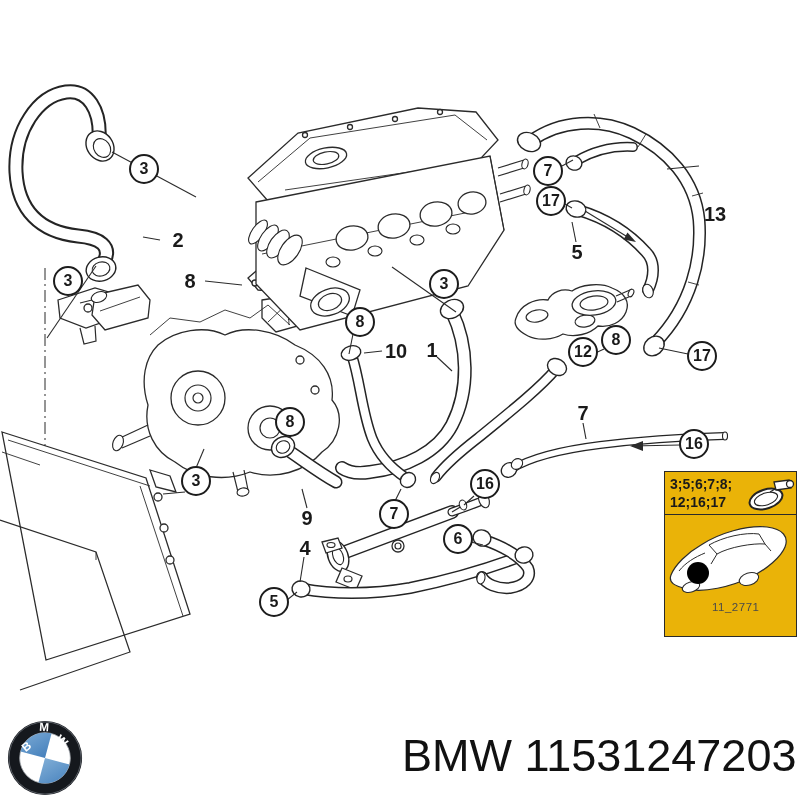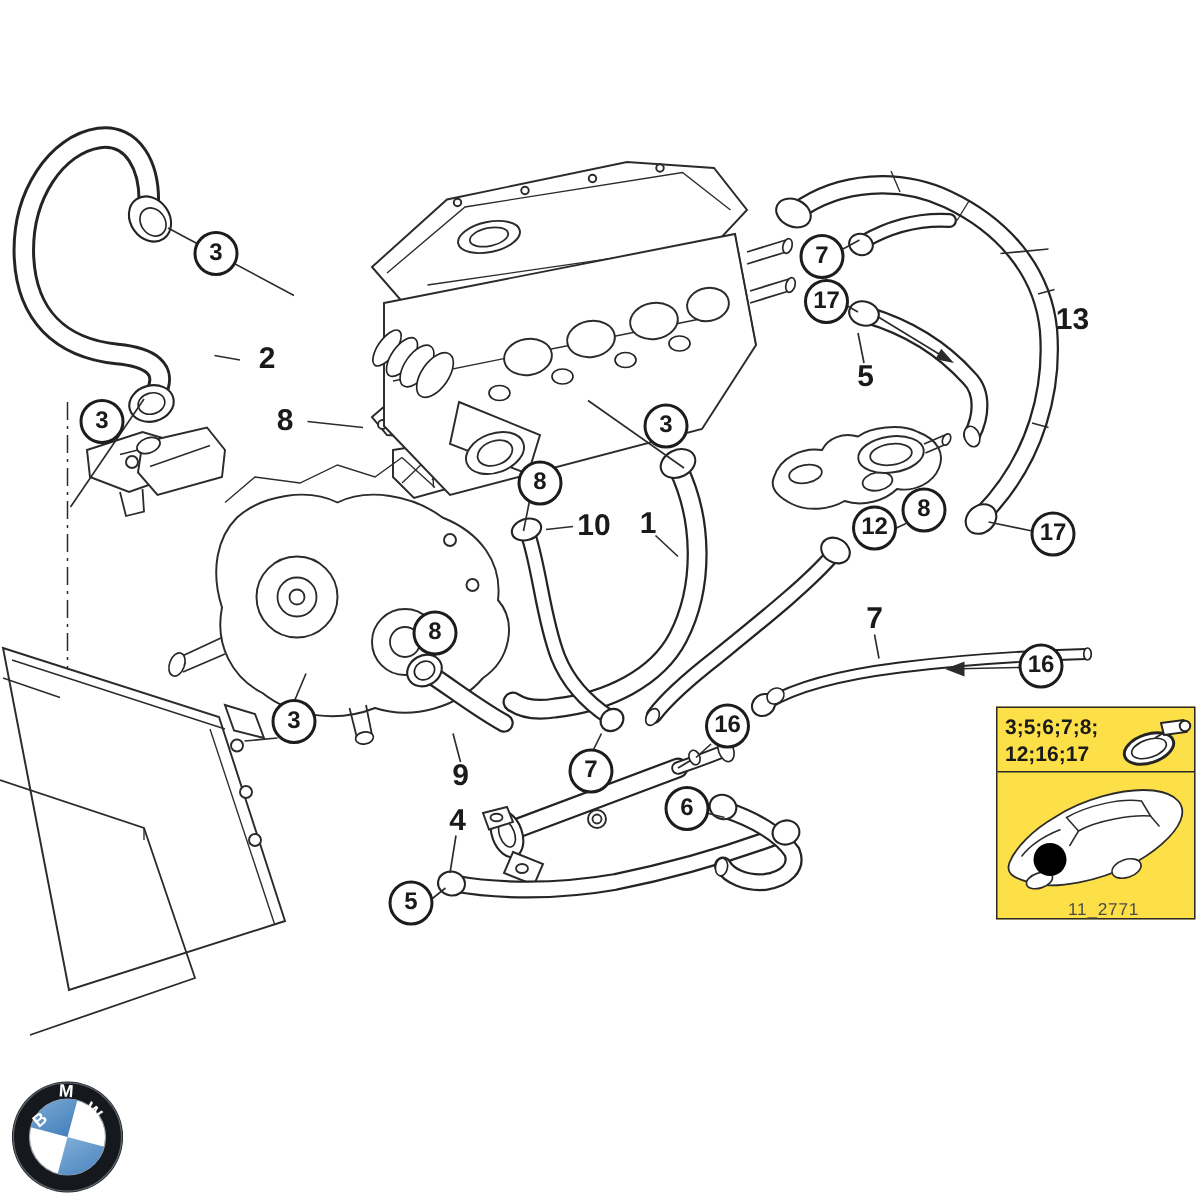--- a/index.html
+++ b/index.html
@@ -15,22 +15,22 @@
   .ld{stroke:#2b2b2b;stroke-width:1.1;fill:none;}
   .ah{fill:#2b2b2b;stroke:none;}
   .dd{stroke:#2b2b2b;stroke-width:1;fill:none;stroke-dasharray:12 4 2 4;}
   .thin{stroke:#2b2b2b;stroke-width:.9;fill:none;}
   
   .co{position:absolute;width:30px;height:30px;border:2px solid #1c1c1c;border-radius:50%;
       background:#fff;box-sizing:border-box;text-align:center;line-height:25px;
       font-size:16px;font-weight:bold;transform:translate(-50%,-50%);z-index:5;}
   .pl{position:absolute;font-size:20px;font-weight:bold;transform:translate(-50%,-50%);z-index:5;}
   
-  #legend{position:absolute;left:664px;top:471px;width:133px;height:142px;
-          border:1.5px solid #2a2a2a;background:#fde047;z-index:4;box-sizing:border-box;text-align:right;}
+  #legend{position:absolute;left:664px;top:471px;width:133px;height:166px;
+          border:1.5px solid #2a2a2a;background:#eab308;z-index:4;box-sizing:border-box;}
   #legend .top{position:relative;height:43px;border-bottom:1.5px solid #2a2a2a;box-sizing:border-box;}
   #legend .l1,#legend .l2{position:absolute;left:5px;font-size:14px;font-weight:bold;line-height:1;}
   #legend .l1{top:5px;} #legend .l2{top:23px;}
   #clampIcon{position:absolute;right:0px;top:2px;}
   #legend .bot{position:relative;height:84px;}
   #legCode{position:absolute;left:676px;top:601px;font-size:11.5px;color:#4a4a4a;
            letter-spacing:.5px;z-index:4;margin-left:36px;}
   
   #footer{position:absolute;left:0;top:712px;width:800px;height:88px;}
   #roundel{position:absolute;left:6px;top:7px;}
@@ -334,20 +334,21 @@
       <g transform="rotate(15 40 40)">
         <path d="M40,14 A26,26 0 0 0 14,40 L40,40 Z" fill="url(#bl)"></path>
         <path d="M40,66 A26,26 0 0 0 66,40 L40,40 Z" fill="url(#bl)"></path>
       </g>
       <g fill="#fff" font-family="Liberation Sans, sans-serif" font-size="12" font-weight="bold">
         <text x="17" y="33" transform="rotate(-40 20 29)">B</text>
         <text x="34" y="12.5" transform="rotate(4 40 10)">M</text>
         <text x="52" y="26" transform="rotate(42 57 22)">W</text>
       </g>
     </svg>
+    <div id="partNo">BMW 11531247203</div>
   </div>
 
   <div id="callouts">
       <div class="co" style="left: 144px; top: 169px;">3</div>
       <div class="co" style="left: 68px; top: 281px;">3</div>
       <div class="co" style="left: 444px; top: 284px;">3</div>
       <div class="co" style="left: 196px; top: 481px;">3</div>
       <div class="co" style="left: 360px; top: 322px;">8</div>
       <div class="co" style="left: 290px; top: 422px;">8</div>
       <div class="co" style="left: 616px; top: 340px;">8</div>

